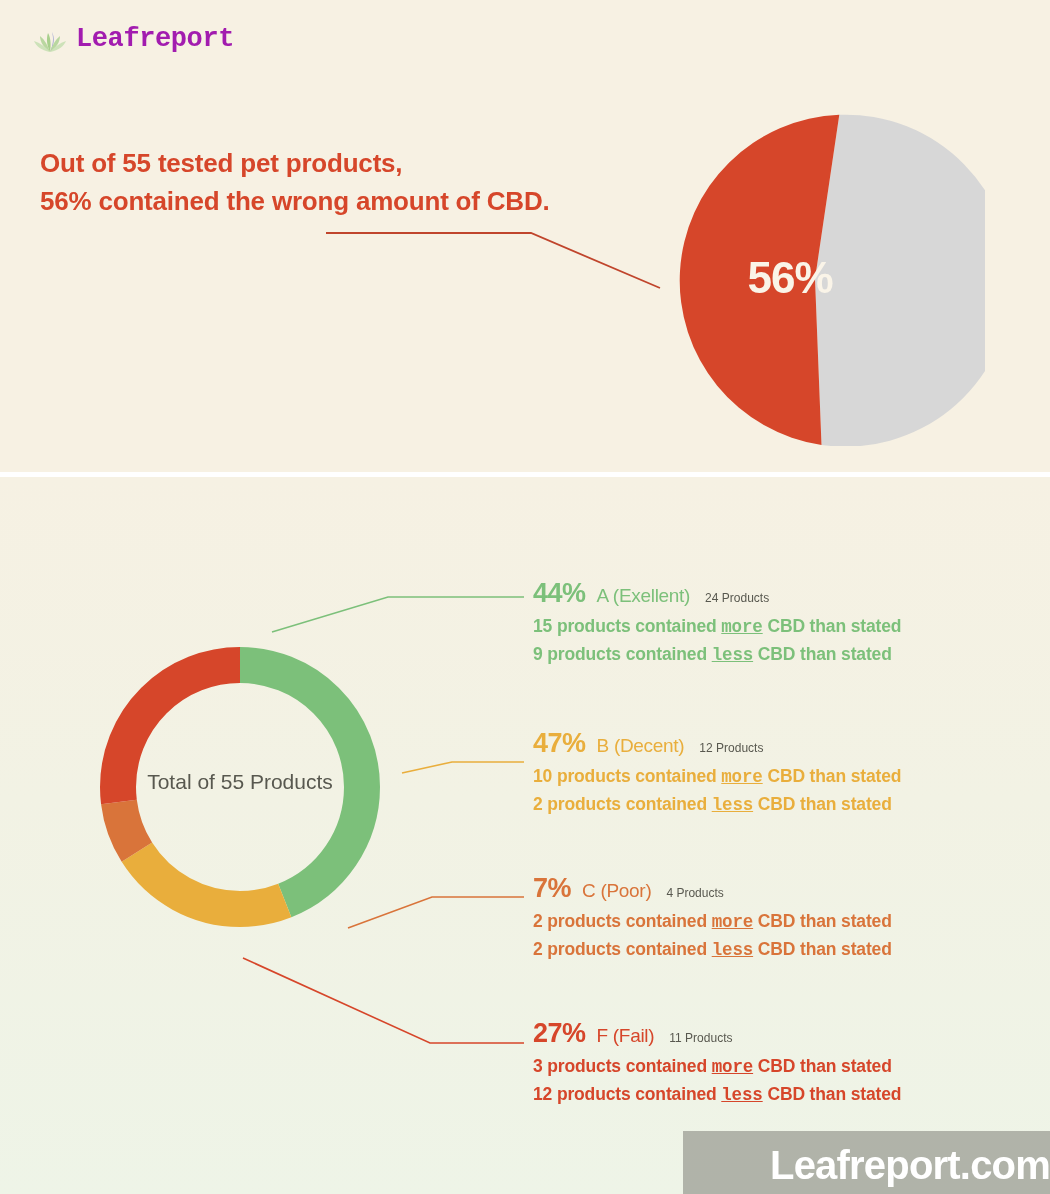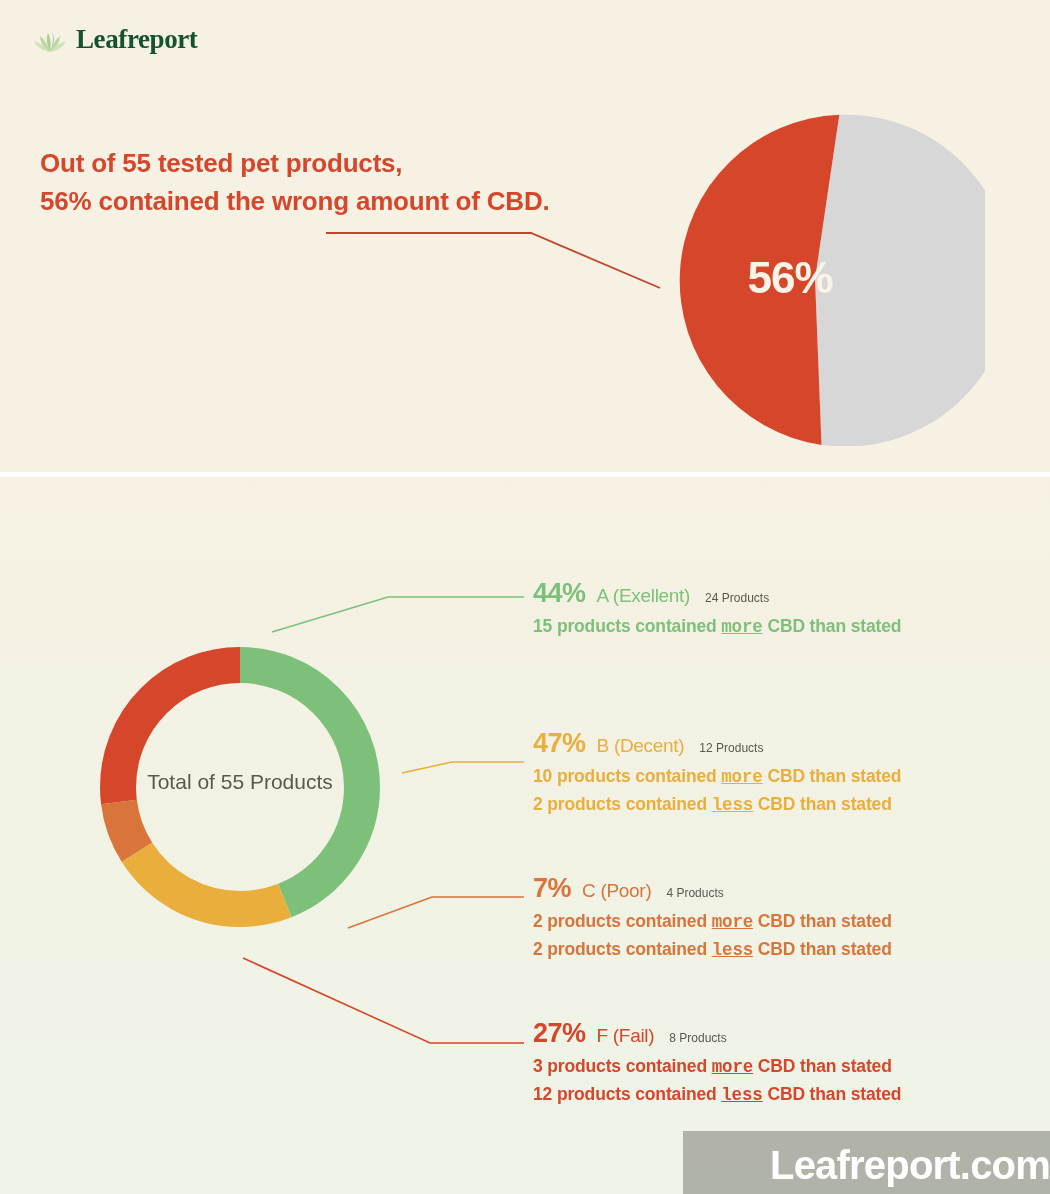--- a/index.html
+++ b/index.html
@@ -15,22 +15,22 @@
   .panel-top{
     position:absolute;left:0;top:0;width:1050px;height:472px;
     background:#f7f1e3;
   }
   .logo{
     position:absolute;left:33px;top:22px;
     display:flex;align-items:center;gap:9px;
   }
   .logo-mark{width:34px;height:34px;display:block;}
   .logo-text{
-    font-size:27px;font-weight:bold;color:#14532d;letter-spacing:-.4px;
-    font-family:Liberation Serif, serif;
+    font-size:27px;font-weight:bold;color:#a21caf;letter-spacing:-.4px;
+    font-family:Liberation Mono, monospace;
   }
   .headline{
     position:absolute;left:40px;top:145px;
     font-size:26px;font-weight:bold;color:#d6462a;
     line-height:1.45;letter-spacing:-.2px;white-space:pre-line;
   }
   .callout-svg{position:absolute;left:0;top:0;width:1050px;height:472px;}
   .pie-wrap{position:absolute;left:645px;top:112px;width:340px;height:334px;}
   .pie-label{
     position:absolute;left:720px;top:253px;width:140px;text-align:center;
@@ -131,20 +131,21 @@
 
   <div class="legend">
 
     <div class="legend-block" style="top:578px;color:#7cc07a;">
       <div class="lg-head">
         <span class="lg-pct">44%</span>
         <span class="lg-grade">A (Exellent)</span>
         <span class="lg-count">24 Products</span>
       </div>
       <div class="lg-line"><span>15 products contained </span><u>more</u><span> CBD than stated</span></div>
+      <div class="lg-line"><span>9 products contained </span><u>less</u><span> CBD than stated</span></div>
     </div>
 
     <div class="legend-block" style="top:728px;color:#e9ae3c;">
       <div class="lg-head">
         <span class="lg-pct">47%</span>
         <span class="lg-grade">B (Decent)</span>
         <span class="lg-count">12 Products</span>
       </div>
       <div class="lg-line"><span>10 products contained </span><u>more</u><span> CBD than stated</span></div>
       <div class="lg-line"><span>2 products contained </span><u>less</u><span> CBD than stated</span></div>
@@ -157,21 +158,21 @@
         <span class="lg-count">4 Products</span>
       </div>
       <div class="lg-line"><span>2 products contained </span><u>more</u><span> CBD than stated</span></div>
       <div class="lg-line"><span>2 products contained </span><u>less</u><span> CBD than stated</span></div>
     </div>
 
     <div class="legend-block" style="top:1018px;color:#d6462a;">
       <div class="lg-head">
         <span class="lg-pct">27%</span>
         <span class="lg-grade">F (Fail)</span>
-        <span class="lg-count">8 Products</span>
+        <span class="lg-count">11 Products</span>
       </div>
       <div class="lg-line"><span>3 products contained </span><u>more</u><span> CBD than stated</span></div>
       <div class="lg-line"><span>12 products contained </span><u>less</u><span> CBD than stated</span></div>
     </div>
 
   </div>
 
   <div class="watermark">
     <span>Leafreport.com</span>
   </div>

